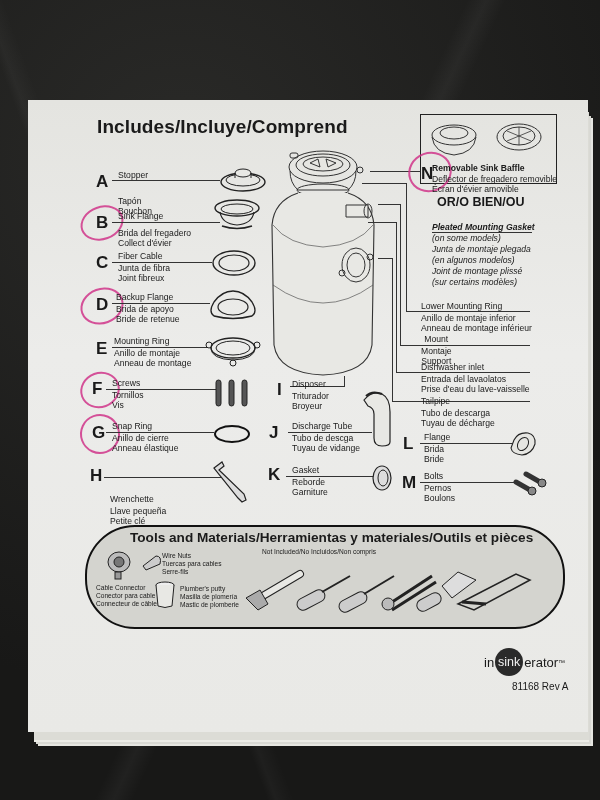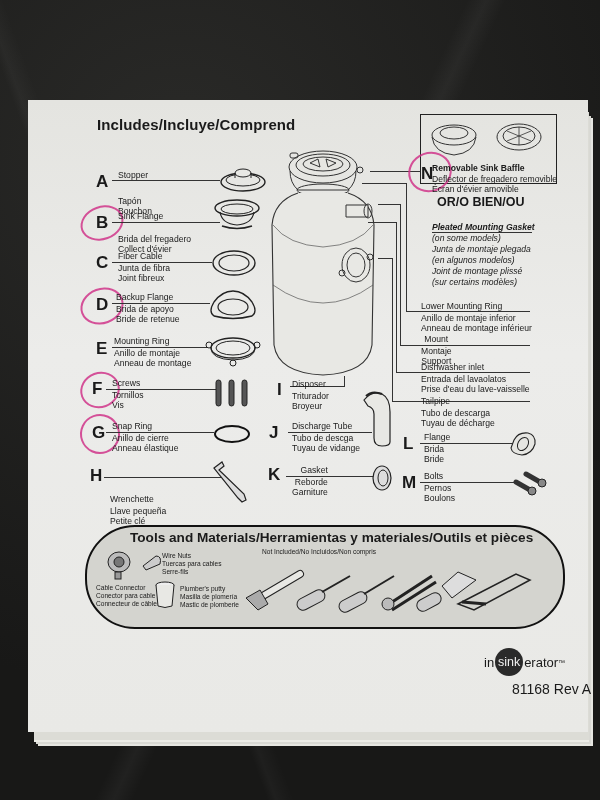--- a/index.html
+++ b/index.html
@@ -8,37 +8,37 @@
   .bg-scratch{position:absolute;inset:0;
     background:
       linear-gradient(115deg,transparent 48%,rgba(255,255,255,0.04) 50%,transparent 52%),
       linear-gradient(70deg,transparent 30%,rgba(255,255,255,0.03) 31%,transparent 33%),
       radial-gradient(circle at 30% 20%,#2a2a28,#181817 70%);}
   .stack{position:absolute;left:34px;top:112px;width:555px;height:628px;background:#dcdcd6;
     box-shadow:0 2px 0 #ecece7, 2px 4px 0 #d9d9d4, 4px 6px 0 #e6e6e1;}
   .page{position:absolute;left:28px;top:100px;width:560px;height:632px;
     background:linear-gradient(180deg,#e4e4e0 0%,#ececea 40%,#e9e9e6 100%);}
   .abs{position:absolute;}
-  .title{left:97px;top:116px;font-weight:bold;font-size:15px;letter-spacing:0.1px;}
+  .title{left:97px;top:116px;font-weight:bold;font-size:19px;letter-spacing:0.1px;}
   .letter{font-weight:bold;font-size:17px;}
   .lbl{font-size:8.6px;line-height:10.5px;white-space:nowrap;}
   .lbl span{display:block;}
   .lead{position:absolute;height:1px;background:#333;}
   .vline{position:absolute;width:1px;background:#333;}
   .circle{position:absolute;border:2px solid #d0358a;border-radius:50%;opacity:0.85;}
   .nbox{position:absolute;left:420px;top:114px;width:135px;height:68px;border:1px solid #222;}
   .orline{font-weight:bold;font-size:12.5px;}
   .tools{position:absolute;left:85px;top:525px;width:476px;height:100px;border:2px solid #111;
     border-radius:50px;background:#d4d4cf;}
   .tools-title{position:absolute;left:130px;top:530px;font-weight:bold;font-size:13.6px;}
   .small{font-size:6.6px;line-height:7.8px;}
   .logo{position:absolute;left:484px;top:648px;font-size:13px;display:flex;align-items:center;}
   .logo .sink{display:inline-block;width:28px;height:28px;border-radius:50%;background:#2a2a2a;color:#f0f0f0;
     text-align:center;line-height:28px;font-size:12.5px;margin:0 1px;}
-  .rev{position:absolute;left:512px;top:681px;font-size:14px;}
+  .rev{position:absolute;left:512px;top:681px;font-size:10px;}
 </style>
 </head>
 <body>
 
 <div class="bg-scratch"></div>
 <div class="stack"></div>
 
 <div class="page"></div>
 
 <div class="abs title">Includes/Incluye/Comprend</div>
@@ -56,21 +56,21 @@
   <ellipse cx="25" cy="8" rx="8" ry="4" fill="#e8e8e4" stroke="#222" stroke-width="1"></ellipse>
   <line x1="17" y1="8" x2="17" y2="13" stroke="#222"></line>
     <line x1="33" y1="8" x2="33" y2="13" stroke="#222"></line>
 </svg>
 
 <div class="circle" style="left:80px;top:206px;width:40px;height:30px;transform:rotate(-20deg);"></div>
 <div class="abs letter" style="left:96px;top:213px;">B</div>
 <div class="lead" style="left:112px;top:222px;width:108px;"></div>
 <div class="abs lbl" style="left:118px;top:211px;">
   <span>Sink Flange</span>
-    <span style="margin-top:12px">Brida del fregadero</span>
+    <span style="margin-top:6px">Brida del fregadero</span>
     <span>Collect d'évier</span>
 </div>
 <svg class="abs" style="left:212px;top:198px" width="50" height="36">
   <ellipse cx="25" cy="10" rx="22" ry="8" fill="none" stroke="#222" stroke-width="1.4"></ellipse>
   <ellipse cx="25" cy="11" rx="16" ry="5" fill="none" stroke="#222"></ellipse>
   <path d="M8 14 Q10 26 25 27 Q40 26 42 14" fill="none" stroke="#222" stroke-width="1.2"></path>
   <path d="M10 28 Q25 33 40 28" fill="none" stroke="#222" stroke-width="1.6"></path>
 </svg>
 
 <div class="abs letter" style="left:96px;top:253px;">C</div>
@@ -254,21 +254,21 @@
     <span style="margin-top:1px">Tubo de descga</span>
     <span>Tuyau de vidange</span>
 </div>
 <svg class="abs" style="left:360px;top:388px" width="34" height="62">
   <path d="M4 12 Q12 2 22 6 Q30 10 30 24 L30 54 Q30 58 22 58 Q14 58 14 50 L14 26 Q14 20 8 18 Z" fill="#e8e8e4" stroke="#222" stroke-width="1.2"></path>
   <path d="M6 8 Q12 2 22 6" fill="none" stroke="#222" stroke-width="2"></path>
 </svg>
 
 <div class="abs letter" style="left:268px;top:465px;">K</div>
 <div class="lead" style="left:286px;top:476px;width:90px;"></div>
-<div class="abs lbl" style="left:292px;top:465px;text-align:right;">
+<div class="abs lbl" style="left:292px;top:465px;">
   <span>Gasket</span>
     <span style="margin-top:1px">Reborde</span>
     <span>Garniture</span>
 </div>
 <svg class="abs" style="left:370px;top:464px" width="24" height="28">
   <ellipse cx="12" cy="14" rx="9" ry="12" fill="#ddd" stroke="#222" stroke-width="1.2"></ellipse>
   <ellipse cx="13" cy="14" rx="5" ry="8" fill="none" stroke="#222"></ellipse>
 </svg>
 
 <div class="abs letter" style="left:403px;top:434px;">L</div>

